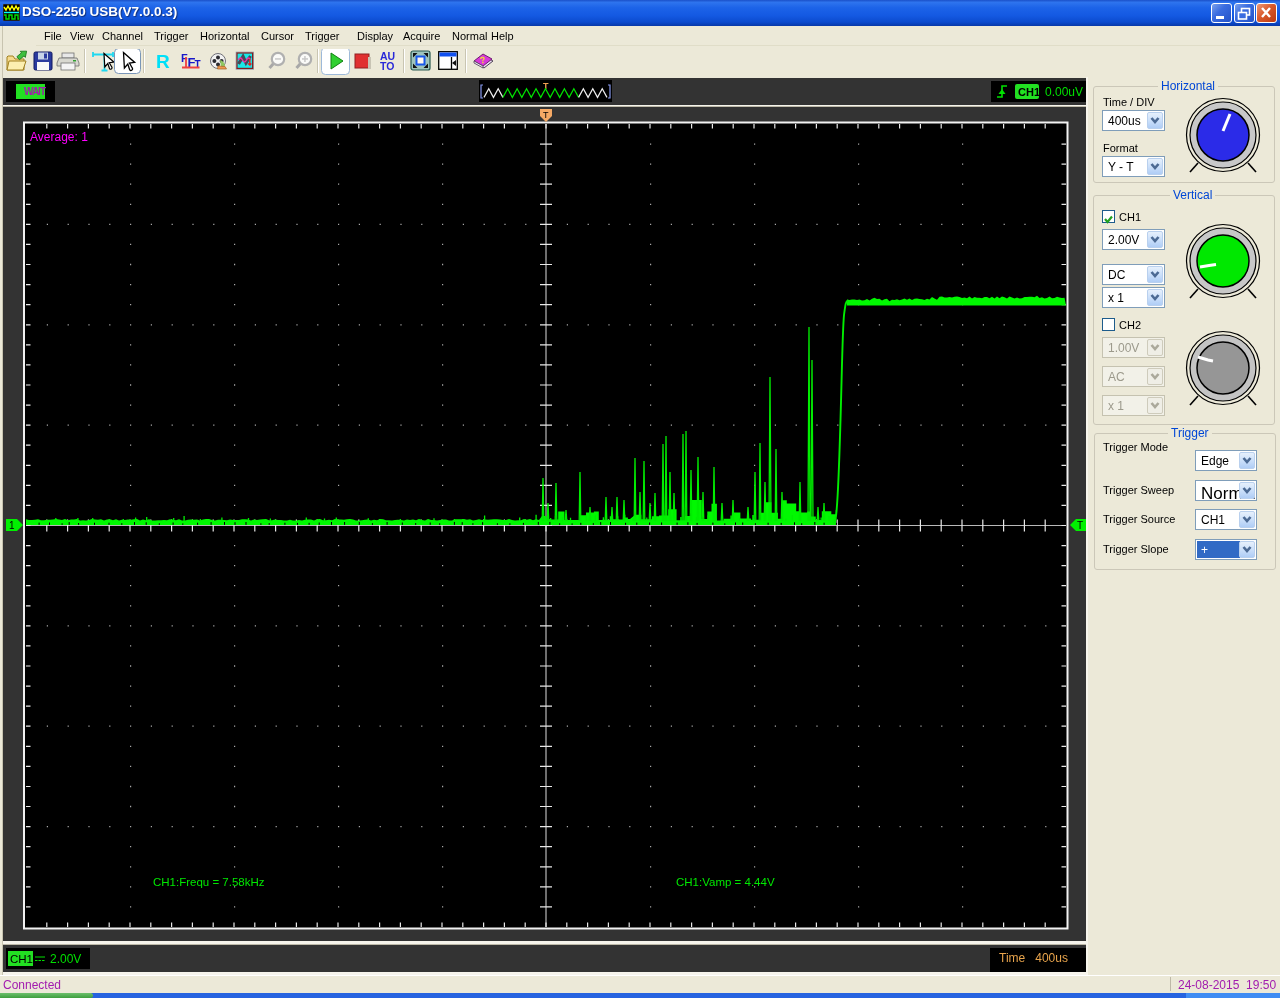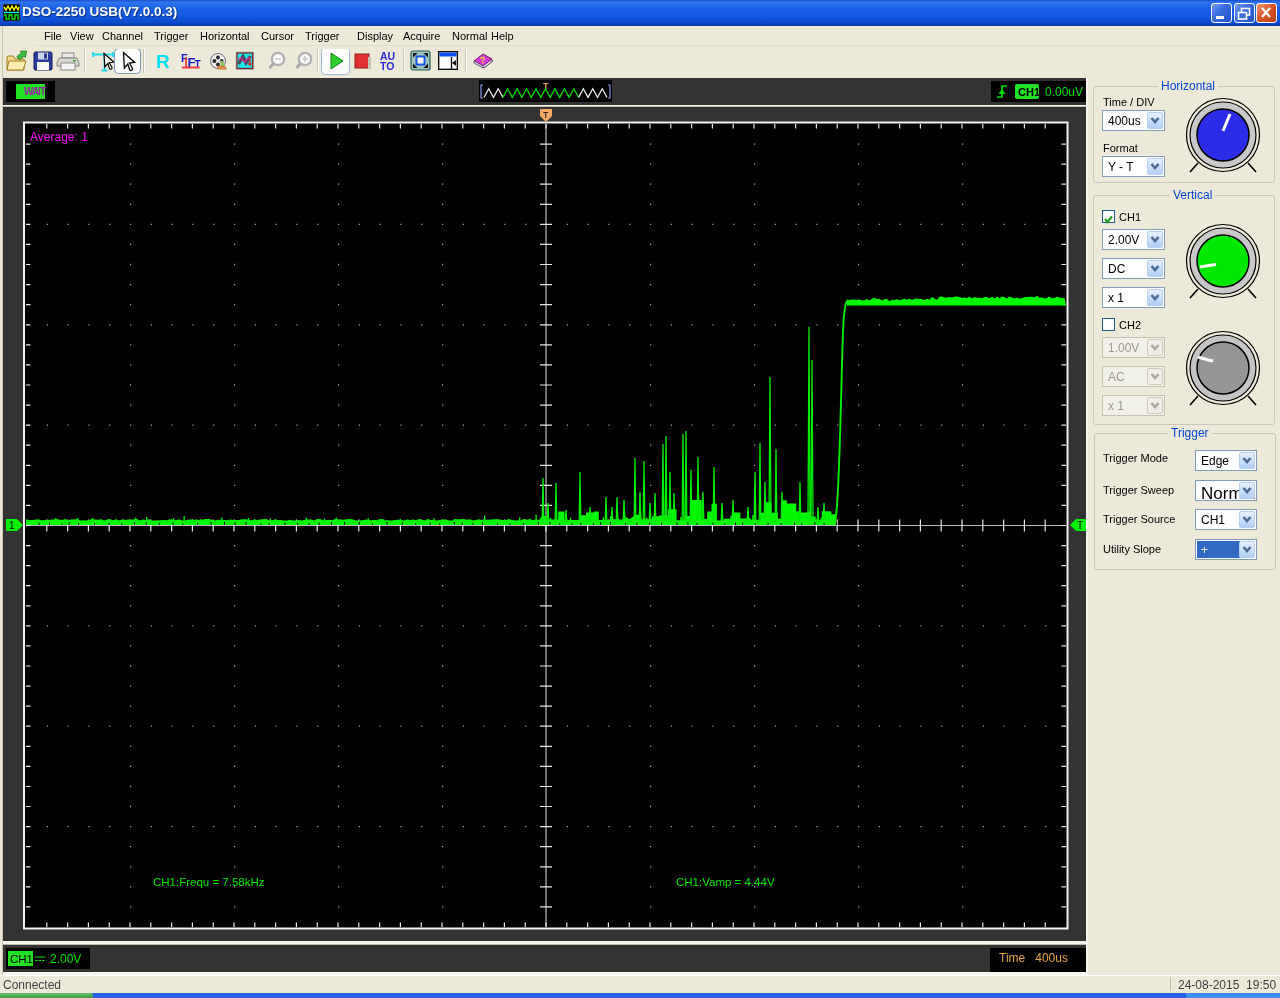--- a/index.html
+++ b/index.html
@@ -32,21 +32,21 @@
 .glabel { position:absolute; background:#ECE9D8; color:#0046D5; font-size:12px; padding:0 3px; }
 .lbl { position:absolute; font-size:11px; color:#000; }
 .combo { position:absolute; width:63px; height:21px; background:#fff; border:1px solid #7F9DB9; font-size:12px; color:#000; }
 .combo .tx { position:absolute; left:5px; top:3px; }
 .combo .btn { position:absolute; right:1px; top:1px; width:16px; height:17px; border-radius:2px;
  background:linear-gradient(180deg,#E6F0FC 0%,#CCE0FA 50%,#AFCDF6 100%); border:1px solid #B9D0EE; }
 .combo.dis { background:#F2F1E8; border-color:#C5C2B0; color:#9C9A8C; }
 .combo.dis .btn { background:#EFEEE6; border-color:#CECBBB; }
 .chk { position:absolute; width:13px; height:13px; background:#fff; border:1px solid #1D5C8C; }
 
-#statusbar { left:0; top:975px; width:1280px; height:18px; background:#ECE9D8; font-size:12px; color:#404040; }
+#statusbar { left:0; top:975px; width:1280px; height:18px; background:#ECE9D8; font-size:12px; color:#a21caf; }
 #taskbar { left:0; top:993px; width:1280px; height:5px; background:#2663E0; }
 .blackbox { position:absolute; background:#000; }
 </style></head><body>
 
 <div class="abs" id="title">
  <svg class="abs" style="left:3px;top:4px" width="17" height="17">
   <rect x="0" y="0" width="17" height="17" fill="#000" stroke="#888" stroke-width="0.5"></rect>
   <polyline points="1,3 3,6 5,2 7,6 9,2 11,6 13,2 15,6 16,3" fill="none" stroke="#FFFF00" stroke-width="1.4"></polyline>
   <line x1="1" y1="8.5" x2="16" y2="8.5" stroke="#00FFFF" stroke-width="1.4"></line>
   <path d="M1,11 h2 v4 h3 v-4 h3 v4 h3 v-4 h3 v4 h1" fill="none" stroke="#00E000" stroke-width="1.4"></path>
@@ -291,21 +291,21 @@
  <div class="chk" style="left:14px;top:133px"><svg width="11" height="11">
         <path d="M2,5 L4.5,8 L9,2.5" stroke="#21A121" stroke-width="2.2" fill="none"></path>
       </svg></div>
  <div class="lbl" style="left:31px;top:134px">CH1</div>
  <div class="combo" style="left:14px;top:152px">
       <span class="tx">2.00V</span>
   <div class="btn"><svg width="14" height="15">
           <path d="M3.5,5 L7,9 L10.5,5" stroke="#4C6A94" stroke-width="2.6" fill="none"></path>
         </svg></div>
     </div>
- <div class="combo" style="left:14px;top:181px">
+ <div class="combo" style="left:14px;top:187px">
       <span class="tx">DC</span>
   <div class="btn"><svg width="14" height="15">
           <path d="M3.5,5 L7,9 L10.5,5" stroke="#4C6A94" stroke-width="2.6" fill="none"></path>
         </svg></div>
     </div>
  <div class="combo" style="left:14px;top:210px">
       <span class="tx">x 1</span>
   <div class="btn"><svg width="14" height="15">
           <path d="M3.5,5 L7,9 L10.5,5" stroke="#4C6A94" stroke-width="2.6" fill="none"></path>
         </svg></div>
@@ -342,42 +342,42 @@
   <circle cx="39" cy="38" r="36.5" fill="none" stroke="#000" stroke-width="1.2"></circle>
   <circle cx="39" cy="38" r="33" fill="#C4C4C4" stroke="#000" stroke-width="1.2"></circle>
   <circle cx="39" cy="38" r="26" fill="#969696" stroke="#000" stroke-width="1.5"></circle>
   <line x1="14" y1="66" x2="6" y2="75" stroke="#000" stroke-width="1.6"></line>
   <line x1="64" y1="66" x2="72" y2="75" stroke="#000" stroke-width="1.6"></line>
   <path d="M14,27 l10,3 5,1" stroke="#fff" stroke-width="3" fill="none"></path>
  </svg>
 
  <div class="group" style="left:6px;top:356px;width:182px;height:137px"></div>
  <div class="glabel" style="left:80px;top:349px">Trigger</div>
- <div class="lbl" style="left:15px;top:375px">Trigger Mode</div>
+ <div class="lbl" style="left:15px;top:364px">Trigger Mode</div>
  <div class="combo" style="left:107px;top:373px;width:62px">
       <span class="tx">Edge</span>
   <div class="btn"><svg width="14" height="15">
           <path d="M3.5,5 L7,9 L10.5,5" stroke="#4C6A94" stroke-width="2.6" fill="none"></path>
         </svg></div>
     </div>
  <div class="lbl" style="left:15px;top:407px">Trigger Sweep</div>
  <div class="combo" style="left:107px;top:403px;width:62px;font-size:17px">
       <span class="tx">Normal</span>
   <div class="btn"><svg width="14" height="15">
           <path d="M3.5,5 L7,9 L10.5,5" stroke="#4C6A94" stroke-width="2.6" fill="none"></path>
         </svg></div>
     </div>
  <div class="lbl" style="left:15px;top:436px">Trigger Source</div>
  <div class="combo" style="left:107px;top:432px;width:62px">
       <span class="tx">CH1</span>
   <div class="btn"><svg width="14" height="15">
           <path d="M3.5,5 L7,9 L10.5,5" stroke="#4C6A94" stroke-width="2.6" fill="none"></path>
         </svg></div>
     </div>
- <div class="lbl" style="left:15px;top:466px">Utility Slope</div>
+ <div class="lbl" style="left:15px;top:466px">Trigger Slope</div>
  <div class="combo" style="left:107px;top:462px;width:62px">
   <div class="abs" style="left:1px;top:1px;width:43px;height:17px;background:#316AC5;color:#fff;font-size:12px;padding:2px 0 0 4px">+</div>
   <div class="btn"><svg width="14" height="15">
           <path d="M3.5,5 L7,9 L10.5,5" stroke="#4C6A94" stroke-width="2.6" fill="none"></path>
         </svg></div>
     </div>
 </div>
 
 <div class="abs" id="statusbar">
  <div class="abs" style="left:0;top:0;width:1280px;height:1px;background:#fff"></div>

